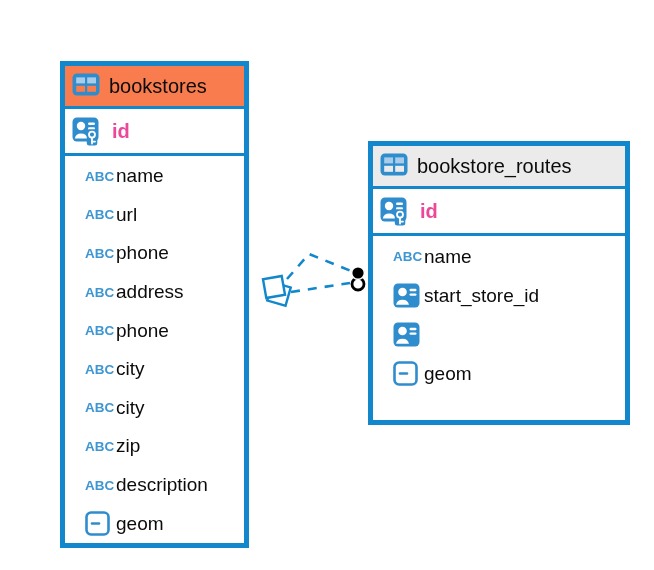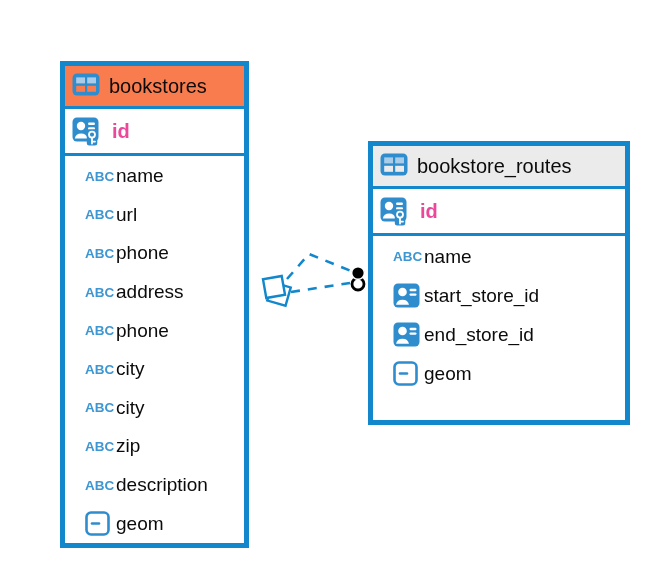--- a/index.html
+++ b/index.html
@@ -197,21 +197,20 @@
       <div class="field-row">
         <span class="icon-slot">
           <svg width="27" height="25" viewBox="0 0 27 25">
             <rect x="0.5" y="0.5" width="26" height="24" rx="4.5" fill="#2F8DCE"></rect>
             <circle cx="9.5" cy="9" r="4.3" fill="#fff"></circle>
             <path d="M3,21.8 a6.6,6.2 0 0 1 13,0 Z" fill="#fff"></path>
             <rect x="16.5" y="5.8" width="7" height="2.4" rx="1.2" fill="#fff"></rect>
             <rect x="16.5" y="10.4" width="7" height="2.4" rx="1.2" fill="#fff"></rect>
           </svg>
         </span>
-        <span class="field-name">end_store_id</span>
       </div>
       <div class="field-row">
         <span class="icon-slot">
           <svg width="25" height="25" viewBox="0 0 25 25">
             <rect x="1.5" y="1.5" width="22" height="22" rx="4.5" fill="#fff" stroke="#2F8DCE" stroke-width="2.6"></rect>
             <line x1="7" y1="12.5" x2="14" y2="12.5" stroke="#2F8DCE" stroke-width="2.6" stroke-linecap="round"></line>
           </svg>
         </span>
         <span class="field-name">geom</span>
       </div>

